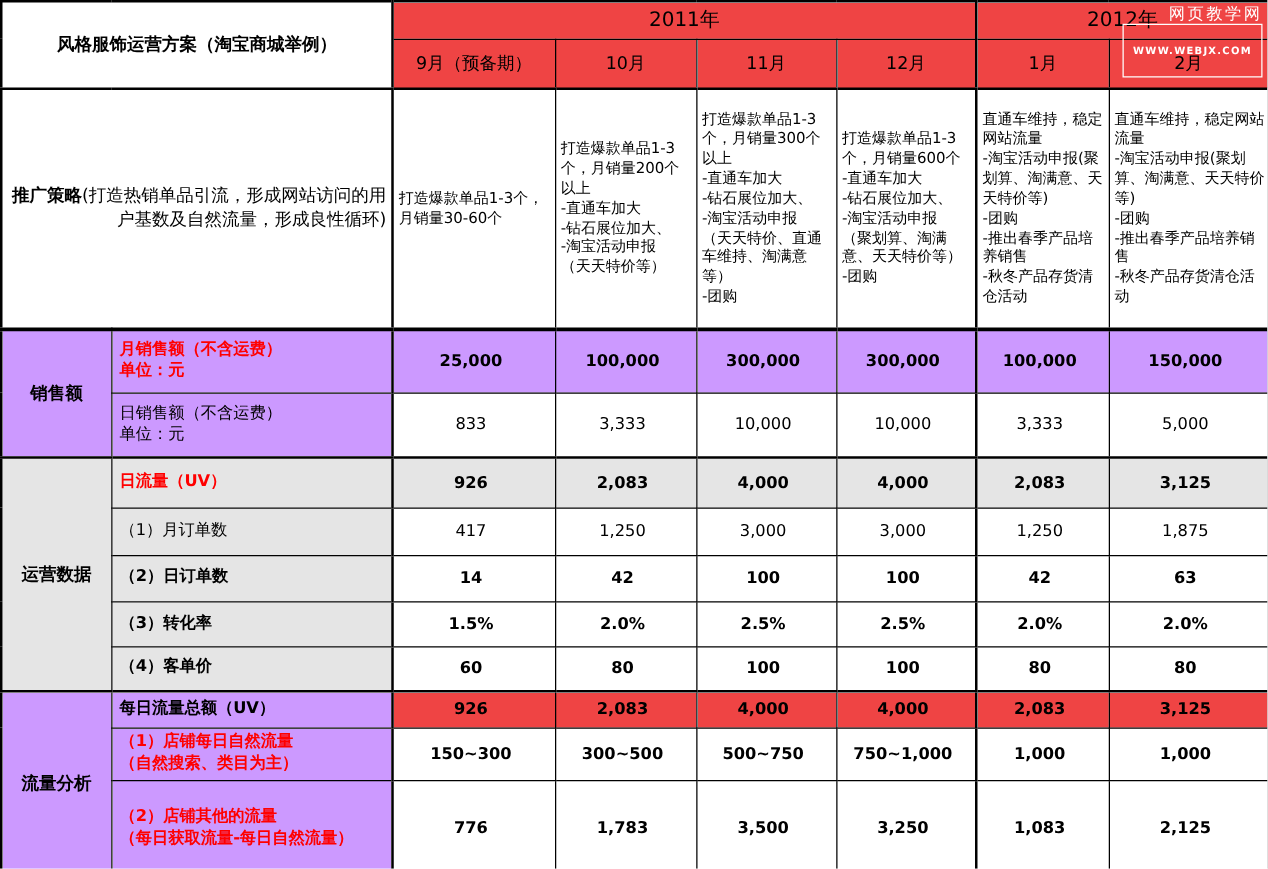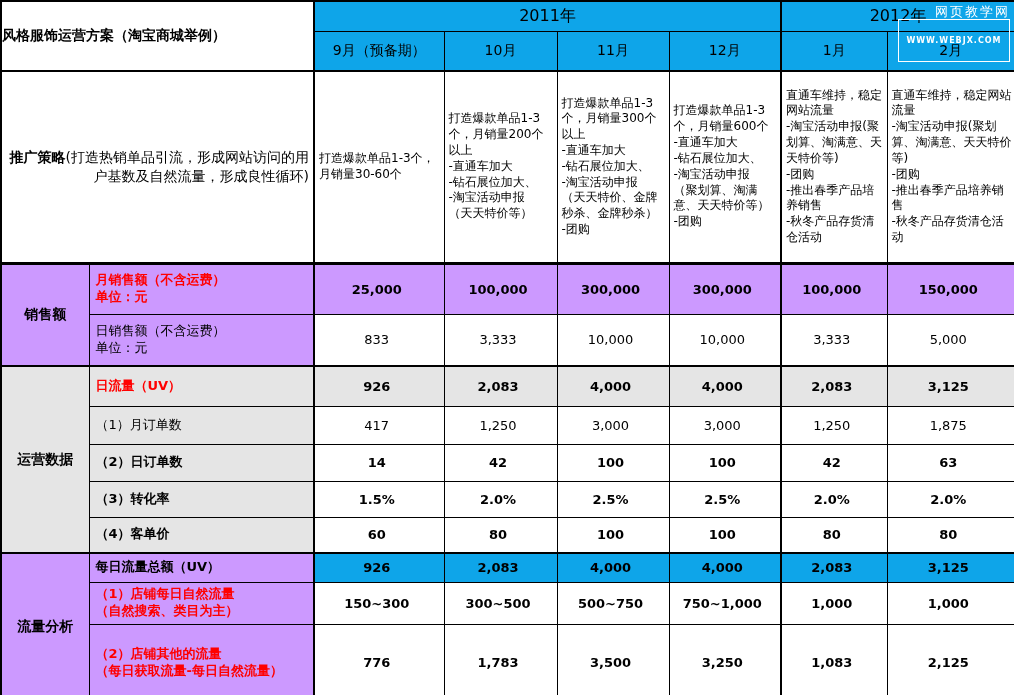--- a/index.html
+++ b/index.html
@@ -1,32 +1,32 @@
 <!DOCTYPE html>
 <html><head>
 <meta charset="utf-8">
 <style>
   html,body{margin:0;padding:0;background:#fff;}
   #stage{position:relative;width:1014px;height:695px;overflow:hidden;background:#fff;
          font-family:"DejaVu Sans","Liberation Sans",sans-serif;color:#000;}
   table{border-collapse:collapse;table-layout:fixed;width:1014px;border:2px solid #000;}
   td{border:1px solid #000;overflow:hidden;padding:0;vertical-align:middle;font-size:13px;}
   
-  .bg-gray{background:#0ea5e9;}
+  .bg-gray{background:#ef4444;}
   .bg-purple{background:#cc99ff;}
   .bg-pink{background:#e5e5e5;}
   .bg-yellow{background:#ffff99;}
   
   .bold{font-weight:bold;}
   .red{color:#ff0000;}
   .val{text-align:center;padding-right:5px;}
   .lbl{text-align:left;padding-left:6px;padding-right:3px;white-space:pre-line;line-height:1.3;}
   .year{font-size:16px;text-align:center;}
   .month{font-size:14px;text-align:center;}
-  .title-cell{font-size:14px;font-weight:bold;text-align:left;background:#fff;}
+  .title-cell{font-size:14px;font-weight:bold;text-align:center;background:#fff;}
   .section-cell{font-size:14px;font-weight:bold;text-align:center;margin-top:48px;}
   .strategy-cell{font-size:12px;text-align:left;vertical-align:middle;
                  padding:2px 2px 2px 4px;white-space:pre-line;line-height:1.32;}
   .strategy-label{font-size:14px;text-align:right;padding:2px 4px 2px 3px;line-height:1.35;}
   
   .bb2 > td{border-bottom-width:2px;}
   .bb3 > td{border-bottom-width:3px;}
   .b-b2{border-bottom-width:2px !important;}
   .b-b3{border-bottom-width:3px !important;}
   .bl2{border-left-width:2px;}
@@ -80,21 +80,21 @@
         <td class="strategy-cell bl2">打造爆款单品1-3个，月销量30-60个</td>
         <td class="strategy-cell">打造爆款单品1-3个，月销量200个以上
 -直通车加大
 -钻石展位加大、
 -淘宝活动申报
 （天天特价等）</td>
         <td class="strategy-cell">打造爆款单品1-3个，月销量300个以上
 -直通车加大
 -钻石展位加大、
 -淘宝活动申报
-（天天特价、金牌秒杀、金牌秒杀）
+（天天特价、直通车维持、淘满意等）
 -团购</td>
         <td class="strategy-cell">打造爆款单品1-3个，月销量600个
 -直通车加大
 -钻石展位加大、
 -淘宝活动申报
 （聚划算、淘满意、天天特价等）
 -团购</td>
         <td class="strategy-cell bl2">直通车维持，稳定网站流量
 -淘宝活动申报(聚划算、淘满意、天天特价等)
 -团购

